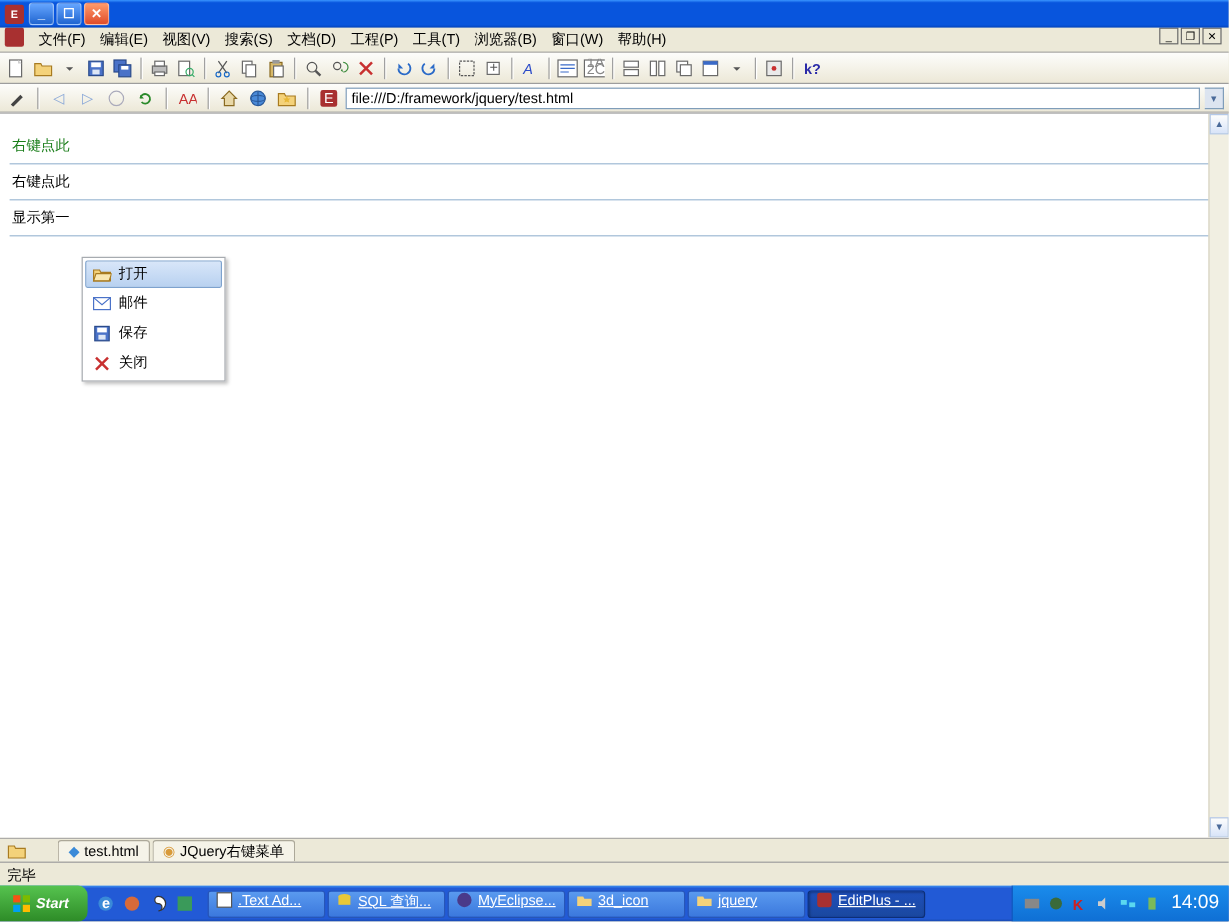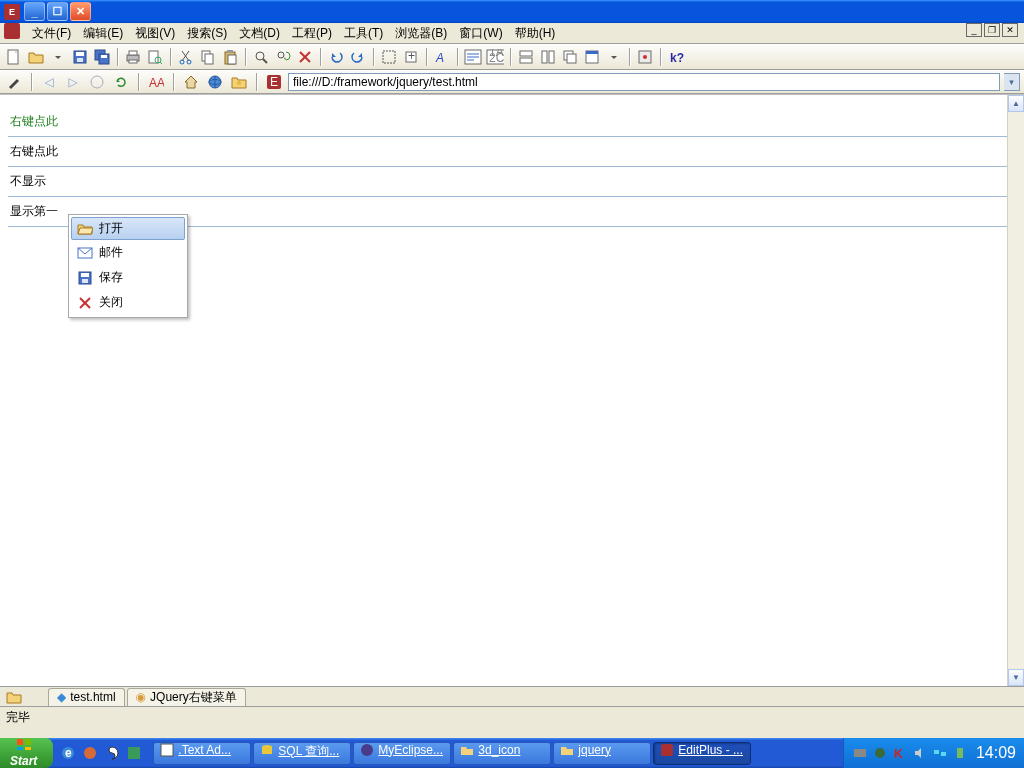--- a/index.html
+++ b/index.html
@@ -30,23 +30,23 @@
 .scrollbar .arrow.bot { position:absolute; bottom:0; left:0; right:0;}
 .page { padding: 12px 8px 0 8px; font-size: 15px; color: #000; }
 .page .row { padding: 6px 2px; border-bottom: 1px solid #9fbad4; }
 .page .row.first { color: #1a7e1a; }
 .ctxmenu { position: absolute; left: 68px; top: 119px; width: 120px; background: #fff; border: 1px solid #a7abb0; box-shadow: 2px 2px 3px rgba(0,0,0,.25); padding: 2px; }
 .ctxmenu .mi { display: flex; align-items: center; height: 25px; padding: 0 6px; gap: 6px; font-size: 14px; }
 .ctxmenu .mi.hl { background: linear-gradient(#d8e6f9,#b8d1f0); border: 1px solid #7da2ce; padding: 0 5px; height: 23px; border-radius: 2px; }
 .mi .ic { width: 16px; height: 16px; display: flex; align-items: center; justify-content: center; font-size: 12px; }
 .tabbar { height: 20px; background: #ece9d8; border-top: 1px solid #9d9d9d; display: flex; align-items: center; padding: 0 4px; gap: 2px; }
 .ftab { height: 18px; padding: 0 8px; display: flex; align-items: center; gap: 4px; border: 1px solid #aca899; border-bottom: none; background: #f5f3e8; border-radius: 3px 3px 0 0; }
-.statusbar { height: 32px; background: #ece9d8; border-top: 1px solid #9d9d9d; padding: 2px 6px; font-size: 12px; }
+.statusbar { height: 20px; background: #ece9d8; border-top: 1px solid #9d9d9d; padding: 2px 6px; font-size: 12px; }
 .taskbar { height: 30px; background: linear-gradient(to bottom,#3e90f0 0%,#225ad6 8%,#225ad6 92%,#1546aa 100%); display: flex; align-items: center; color: #fff; }
-.startbtn { height: 30px; padding: 0 16px 0 10px; background: linear-gradient(to bottom,#56c34f,#2d8b27); display: flex; align-items: center; font-weight: bold; font-style: italic; border-radius: 0 8px 8px 0; gap: 4px; font-size:13px;flex-direction:column; }
+.startbtn { height: 30px; padding: 0 16px 0 10px; background: linear-gradient(to bottom,#56c34f,#2d8b27); display: flex; align-items: center; font-weight: bold; font-style: italic; border-radius: 0 8px 8px 0; gap: 4px; font-size:13px; }
 .ql { display: flex; align-items: center; gap: 4px; padding: 0 6px; height: 100%; }
 .ql .qi { width: 18px; height: 18px; display:flex;align-items:center;justify-content:center; }
 .tasks { display: flex; align-items: center; gap: 2px; padding: 0 4px; flex: 1; height: 100%; }
 .taskbtn { height: 23px; min-width: 98px; max-width: 98px; background: linear-gradient(#5a9aef,#3b78dd); border: 1px solid #2756b7; border-radius: 3px; display: flex; padding: 0 6px; gap: 4px; color: #fff; font-size: 11px; overflow: hidden; white-space: nowrap; text-decoration: underline; }
 .taskbtn.active { background: linear-gradient(#1e4fbb,#1a489f); border-color: #0d2f77; box-shadow: inset 1px 1px 2px rgba(0,0,0,.3); }
 .tray { height: 30px; background: linear-gradient(#1a8cec,#0f6fd4); display: flex; align-items: center; padding: 0 8px; gap: 4px; border-left: 1px solid #0d5bbf; }
 .tray .ti { width: 16px; height: 16px; display:flex;align-items:center;justify-content:center; }
 .clock { margin-left: 4px; font-size: 16px; }
 svg { display: block; }
 </style>
@@ -316,21 +316,20 @@
       </svg>
     </div>
   <input value="file:///D:/framework/jquery/test.html" style="">
   <div class="dropbtn">▾</div>
 </div>
 
 <div class="content">
   <div class="page">
     <div class="row first">右键点此</div>
     <div class="row">右键点此</div>
-    <div class="row">不显示</div>
     <div class="row">显示第一</div>
   </div>
 
   <div class="ctxmenu">
     <div class="mi hl">
       <span class="ic">
           <svg width="16" height="16">
             <path d="M1 4 h5 l1 2 h8 v7 h-14 z" fill="#f4d27a" stroke="#a87b20"></path>
             <path d="M3 7 h13 l-2 6 h-13 z" fill="#fae8b2" stroke="#a87b20"></path>
           </svg>

